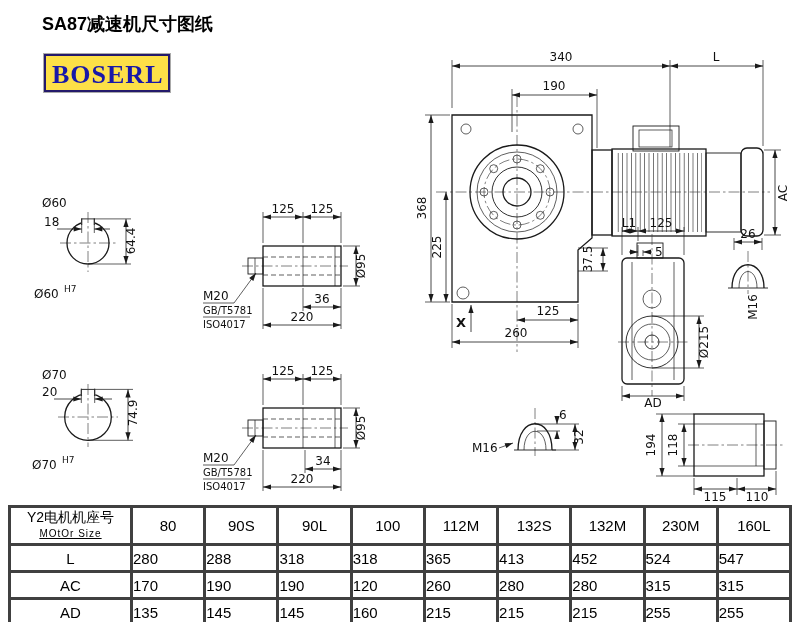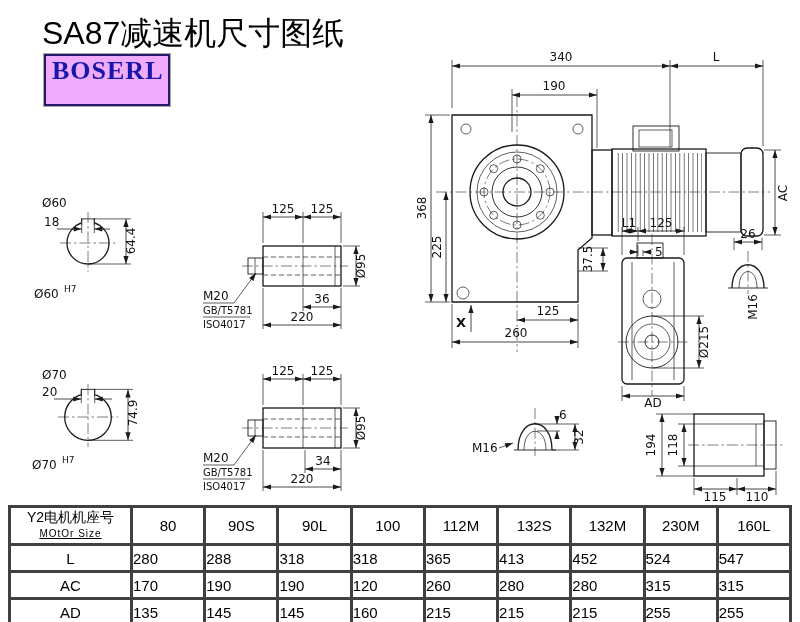--- a/index.html
+++ b/index.html
@@ -1,19 +1,19 @@
 <!DOCTYPE html>
 <html><head>
 <meta charset="utf-8">
 <style>
   *{margin:0;padding:0;box-sizing:border-box}
   html,body{width:800px;height:622px;background:#fff;font-family:"Liberation Sans",sans-serif;overflow:hidden}
   .page{position:relative;width:800px;height:622px;background:#fff}
-  .title{position:absolute;left:42px;top:12px;font-size:32px;font-weight:normal;color:#000;white-space:nowrap}
-  .logo{position:absolute;left:44px;top:54px;width:126px;height:52px;border:2px solid #241a6b;outline:1px solid #00000055;display:flex;align-items:flex-start;padding-left:6px;background:#f0abfc}
+  .title{position:absolute;left:42px;top:12px;font-size:18px;font-weight:bold;color:#000;white-space:nowrap}
+  .logo{position:absolute;left:44px;top:54px;width:126px;height:38px;border:2px solid #241a6b;outline:1px solid #00000055;display:flex;align-items:flex-end;padding-left:6px;background:#fde047}
   .logo span{font-family:"Liberation Serif",serif;font-weight:bold;font-size:26px;color:#1818a8;letter-spacing:1px}
   svg.draw{position:absolute;left:0;top:0}
   svg text{font-family:"DejaVu Sans",sans-serif;font-size:12px;fill:#111}
   .d{text-anchor:middle}
   .st{text-anchor:start}
   .s{font-size:10px}
   .sup{font-size:9px}
   .big{font-size:13px;font-weight:bold}
   .ol{fill:none;stroke:#1a1a1a;stroke-width:1.3}
   .md{fill:none;stroke:#1a1a1a;stroke-width:0.9}

